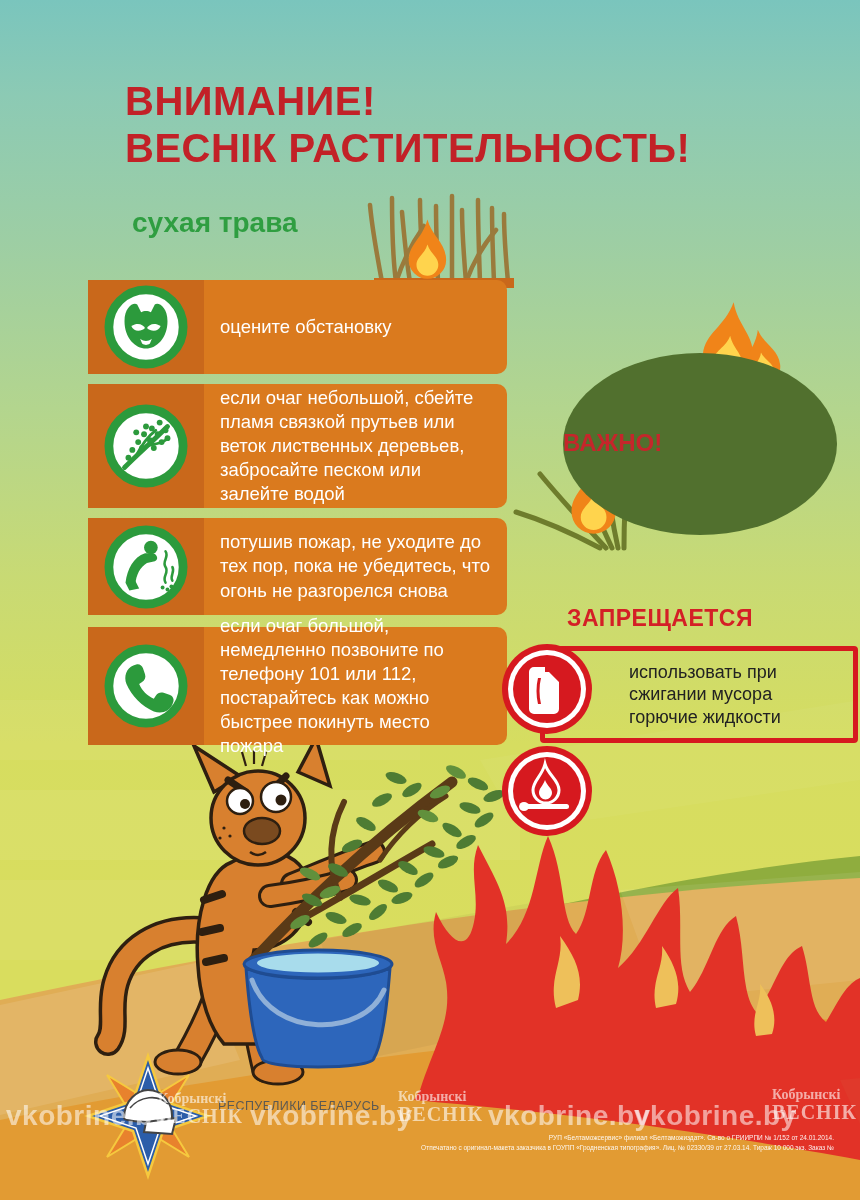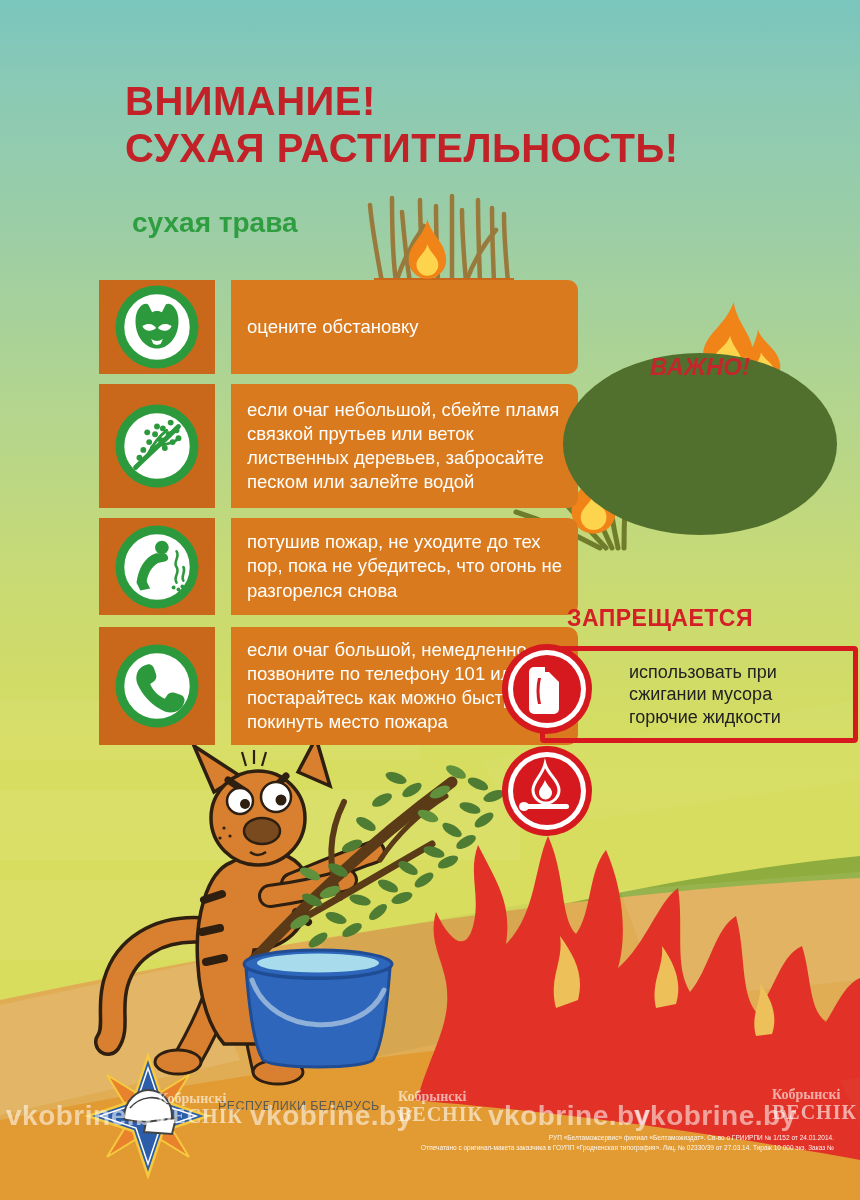--- a/index.html
+++ b/index.html
@@ -5,26 +5,26 @@
   html,body{margin:0;padding:0;}
   body{width:860px;height:1200px;overflow:hidden;font-family:"Liberation Sans",sans-serif;}
   .poster{
     position:relative;width:860px;height:1200px;overflow:hidden;
     background:linear-gradient(180deg,#7ac5bd 0%,#8ccab4 8%,#9dcea4 20%,#b3d58e 34%,#c8da74 48%,#d6dd60 62%,#d9dd5e 78%,#d9dd5e 100%);
   }
   .artlayer{position:absolute;inset:0;width:860px;height:1200px;z-index:1;pointer-events:none;}
   .txt{position:absolute;z-index:3;margin-left:40px;}
   .title{left:85px;top:78px;color:#c22127;font-weight:bold;font-size:40px;line-height:1.18;letter-spacing:.5px;}
   .whatdo{left:92px;top:206px;color:#2f9e41;font-weight:bold;font-size:28px;line-height:1.18;}
-  .step-box{position:absolute;left:99px;width:479px;display:flex;z-index:3;gap:16px;}
+  .step-box{position:absolute;left:88px;width:419px;display:flex;z-index:3;}
   .step-icon-cell{width:116px;background:#c9681b;display:flex;align-items:center;justify-content:center;flex:0 0 116px;}
   .step-text-cell{flex:1;background:#da7a1e;border-radius:0 10px 10px 0;color:#fff;
     display:flex;align-items:center;padding:8px 14px 8px 16px;font-size:18.5px;line-height:1.3;}
   .important{position:absolute;left:563px;top:353px;width:274px;height:182px;background:#51702e;border-radius:50%;
-    z-index:3;text-align:center;color:#fff;display:flex;justify-content:center;font-style:italic;}
+    z-index:3;color:#fff;display:flex;flex-direction:column;justify-content:center;}
   .important h3{margin:0 0 2px 0;color:#c5262b;font-size:24px;font-weight:bold;}
   .important p{margin:0 auto;width:232px;font-size:16px;line-height:1.2;font-weight:500;}
   .ban-title{left:527px;top:605px;color:#d41f26;font-weight:bold;font-size:23px;letter-spacing:.5px;}
   .ban-box{position:absolute;left:500px;width:334px;z-index:3;padding-left:24px;}
   .ban-frame{margin-left:16px;border:5px solid #d6191f;border-radius:4px;padding:10px 8px 10px 84px;
     color:#222;font-size:18px;line-height:1.24;}
   .ban-circle{position:absolute;left:0;width:94px;height:94px;z-index:4;}
   .ministry{left:178px;top:1097px;color:#5c5952;font-size:12.5px;letter-spacing:.4px;line-height:1.45;z-index:3;}
   .wm{position:absolute;z-index:6;pointer-events:none;}
   .wm-site{font-weight:bold;font-size:28px;color:rgba(255,255,255,.55);letter-spacing:.5px;}
@@ -215,21 +215,21 @@
       <path d="M36,62 C36,44 50,34 60,34 C74,34 84,46 84,60 L84,64 C84,67 36,67 36,62 Z" fill="#fff" stroke="#444" stroke-width="2"></path>
       <path d="M42,52 C52,40 70,38 80,48" fill="none" stroke="#444" stroke-width="1.6"></path>
       <polygon points="58,66 88,62 84,78 56,76" fill="#fff" stroke="#444" stroke-width="2"></polygon>
     </g>
 
     <polygon points="860,1078 860,1124 840,1080" fill="#e0392b"></polygon>
   </svg>
 
   <div class="txt title">
     <div>ВНИМАНИЕ!</div>
-    <div>СУХАЯ РАСТИТЕЛЬНОСТЬ!</div>
+    <div>ВЕСНІК РАСТИТЕЛЬНОСТЬ!</div>
   </div>
 
   <div class="txt whatdo">
     <div>сухая трава</div>
   </div>
 
   <div class="step-box" style="top:280px;height:94px;">
     <div class="step-icon-cell">
       <svg width="84" height="84" viewBox="0 0 86 86">
         <circle cx="43" cy="43" r="38" fill="#fff" stroke="#2c9a3c" stroke-width="9"></circle>

